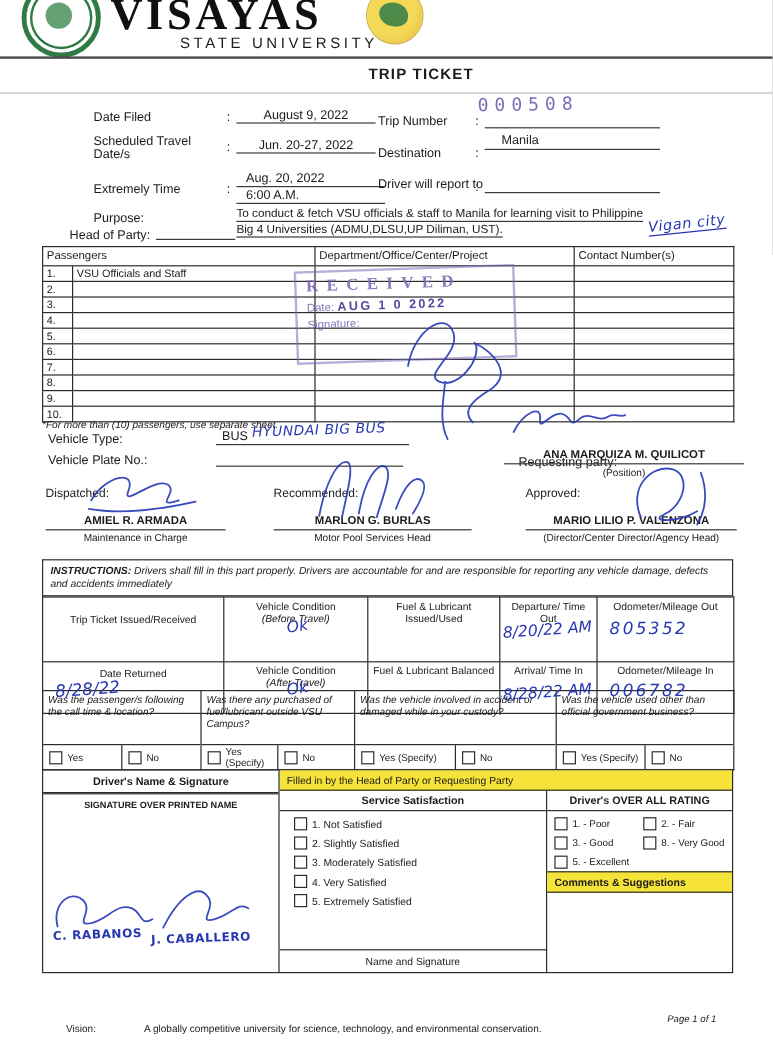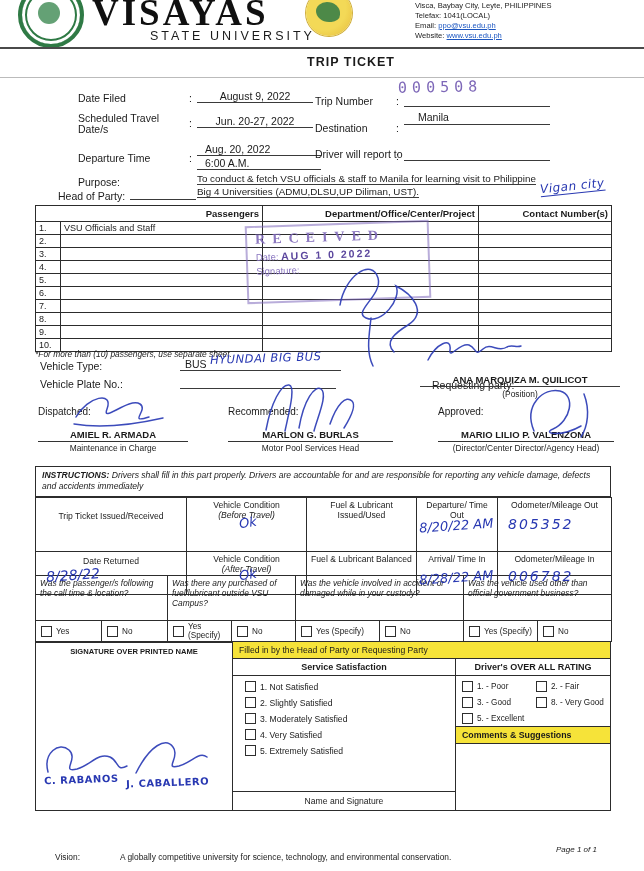--- a/index.html
+++ b/index.html
@@ -30,21 +30,21 @@
   .tripnum{position:absolute;left:398px;top:78px;font-family:"DejaVu Sans Mono",monospace;font-size:15px;letter-spacing:5px;color:#7e68b8;transform:rotate(-1deg);z-index:5;}
   .rstamp{position:absolute;left:246px;top:223px;width:184px;height:78px;border:2px solid rgba(128,106,188,.55);transform:rotate(-2deg);color:#8a76c0;padding:4px 8px;z-index:5;box-sizing:border-box;}
   .rstamp .t{font-family:"Liberation Serif",serif;font-weight:bold;font-size:14px;letter-spacing:7px;color:rgba(126,104,184,.9);}
   .rstamp .d{margin-top:3px;font-size:9.5px;}
   .rstamp .d b{color:#5c479e;font-size:10.5px;letter-spacing:2px;}
   .rstamp .s{margin-top:3px;font-size:9.5px;}
   
   table{border-collapse:collapse;}
   .ptable{position:absolute;left:35px;top:205px;width:576px;table-layout:fixed;font-size:9px;}
   .ptable th,.ptable td{border:1px solid #2c2c2c;padding:0 3px;height:12px;line-height:11px;overflow:hidden;white-space:nowrap;font-weight:normal;}
-  .ptable th{font-size:9.5px;height:15px;font-weight:bold;text-align:right;}
+  .ptable th{font-size:9.5px;height:15px;font-weight:normal;text-align:left;}
   .footnote{position:absolute;left:35px;top:349px;font-size:8.4px;font-style:italic;}
   
   .signer{position:absolute;}
   .role{font-size:10px;}
   .sname{font-weight:bold;font-size:9.5px;text-align:center;border-bottom:1px solid #333;padding-bottom:1px;margin-top:12px;white-space:nowrap;}
   .stitle{font-size:8.4px;text-align:center;margin-top:1px;}
   
   .instr{position:absolute;left:35px;top:466px;width:576px;height:31px;border:1px solid #2c2c2c;padding:3px 6px;font-size:8.6px;font-style:italic;box-sizing:border-box;line-height:11px;}
   
   .dlog{position:absolute;left:35px;top:497px;width:576px;table-layout:fixed;font-size:8.6px;}
@@ -88,26 +88,20 @@
 <div class="page">
 
   <div class="seal1">
       <div class="core"></div>
     </div>
   <div class="univ-name">VISAYAS</div>
   <div class="univ-sub">STATE UNIVERSITY</div>
   <div class="seal2">
       <div class="swirl"></div>
     </div>
-  <div class="contact">
-    <div>Visca, Baybay City, Leyte, PHILIPPINES</div>
-    <div>Telefax: 1041(LOCAL)</div>
-    <div><span>Email:</span> <span class="lk">ppo@vsu.edu.ph</span></div>
-    <div><span>Website:</span> <span class="lk">www.vsu.edu.ph</span></div>
-  </div>
   <div class="rule" style="top:47px"></div>
   <div class="title">TRIP TICKET</div>
   <div class="rule2" style="top:77px"></div>
 
   <div class="tripnum">000508</div>
 
   <div class="abs lbl" style="left:78px;top:92px">Date Filed</div>
   <div class="abs lbl" style="left:189px;top:92px">:</div>
   <div class="abs lbl uline center" style="left:197px;top:90px;width:116px">August 9, 2022</div>
 
@@ -118,21 +112,21 @@
   <div class="abs lbl" style="left:78px;top:112px">Scheduled Travel</div>
   <div class="abs lbl" style="left:78px;top:123px">Date/s</div>
   <div class="abs lbl" style="left:189px;top:117px">:</div>
   <div class="abs lbl uline center" style="left:197px;top:115px;width:116px">Jun. 20-27, 2022</div>
 
   <div class="abs lbl" style="left:315px;top:122px">Destination</div>
   <div class="abs lbl" style="left:396px;top:122px">:</div>
   <div class="abs lbl" style="left:418px;top:111px">Manila</div>
   <div class="abs fill-line" style="left:404px;top:112px;width:146px"></div>
 
-  <div class="abs lbl" style="left:78px;top:152px">Departure Time</div>
+  <div class="abs lbl" style="left:78px;top:152px">Extremely Time</div>
   <div class="abs lbl" style="left:189px;top:152px">:</div>
   <div class="abs lbl uline" style="left:197px;top:143px;width:116px;padding-left:8px">Aug. 20, 2022</div>
   <div class="abs lbl uline" style="left:197px;top:157px;width:116px;padding-left:8px">6:00 A.M.</div>
 
   <div class="abs lbl" style="left:315px;top:148px">Driver will report to</div>
   <div class="abs lbl" style="left:396px;top:150px">:</div>
   <div class="abs fill-line" style="left:404px;top:148px;width:146px"></div>
 
   <div class="abs lbl" style="left:78px;top:176px">Purpose:</div>
   <div class="abs uline" style="left:197px;top:173px;font-size:9.8px;white-space:nowrap">To conduct &amp; fetch VSU officials &amp; staff to Manila for learning visit to Philippine</div>
@@ -364,20 +358,21 @@
                 <span>No</span>
               </span>
         </div>
       </td>
     </tr>
   </tbody>
     </table>
 
   <div class="bottom">
     <div class="bleft">
+      <div class="bleft-h">Driver's Name &amp; Signature</div>
       <div class="abs hand" style="left:8px;top:132px;font-size:10px;font-style:normal;font-weight:bold;transform:rotate(-2deg)">C. RABANOS</div>
       <div class="abs hand" style="left:90px;top:135px;font-size:10px;font-style:normal;font-weight:bold;transform:rotate(-2deg)">J. CABALLERO</div>
       <div class="sig-caption">SIGNATURE OVER PRINTED NAME</div>
     </div>
     <div class="bright">
       <div class="fill-header">Filled in by the Head of Party or Requesting Party</div>
       <div class="bcols">
         <div class="bmid">
           <div class="colh">Service Satisfaction</div>
           <div class="svc-opts">

